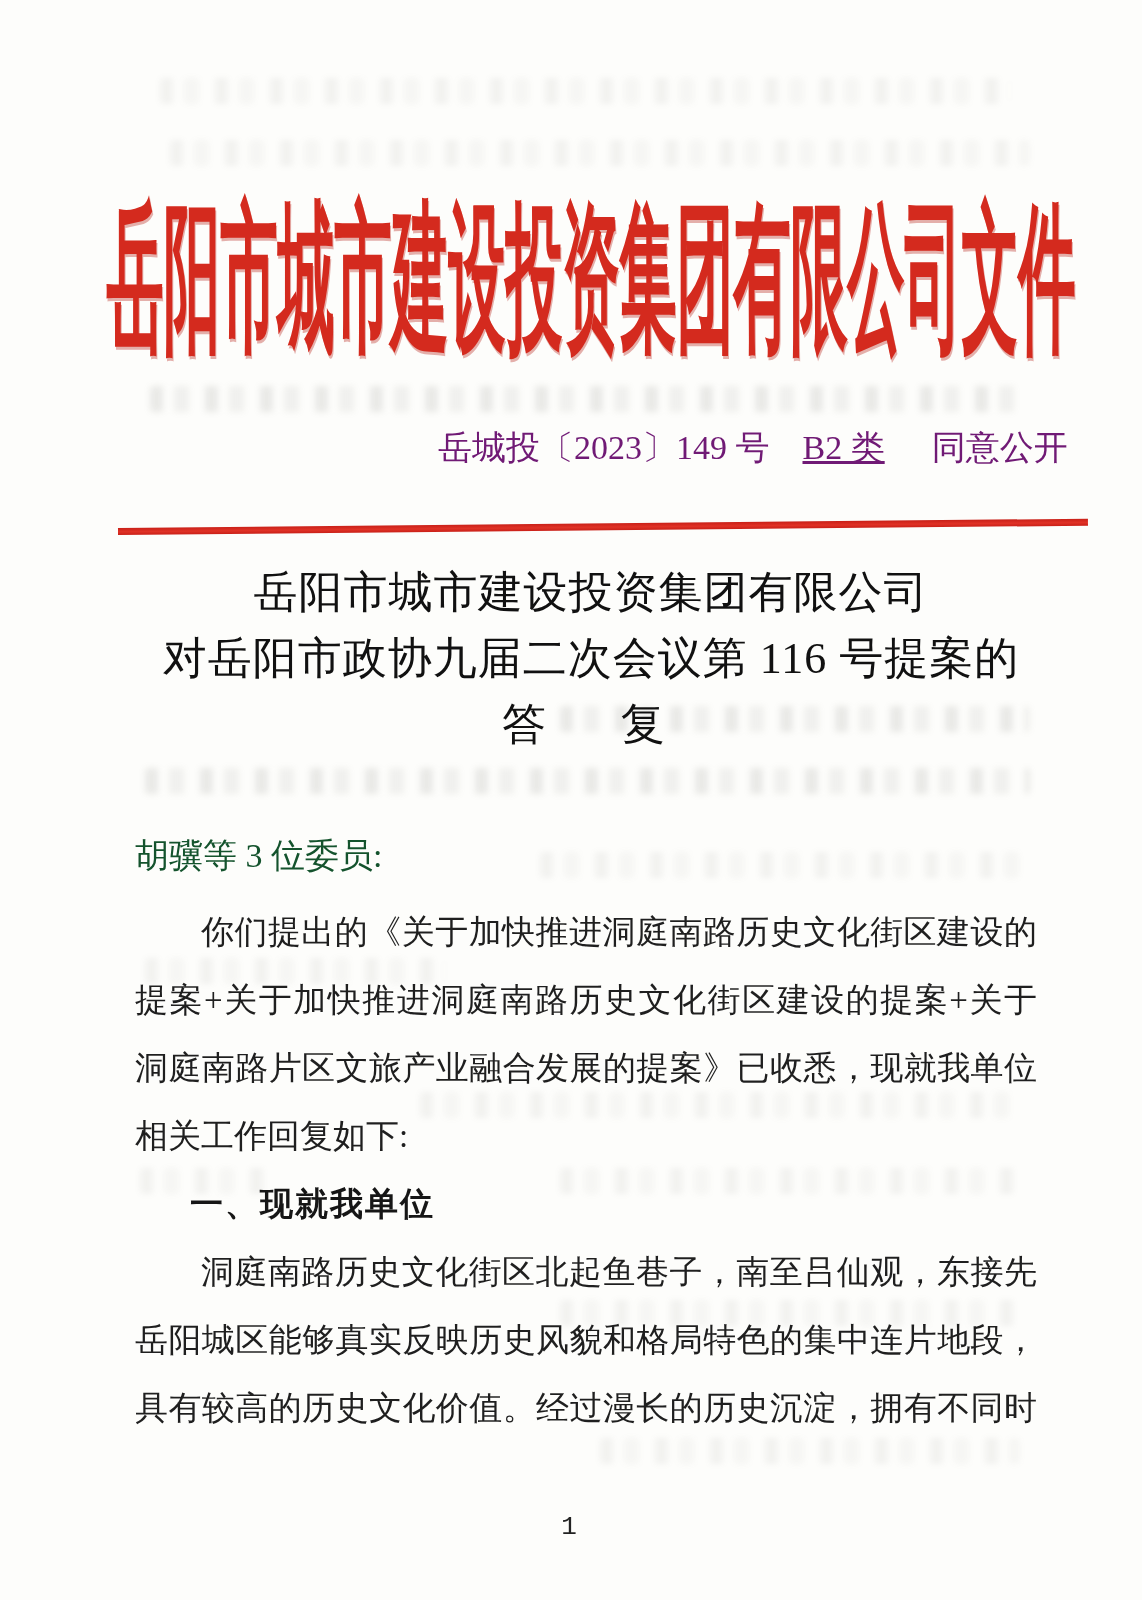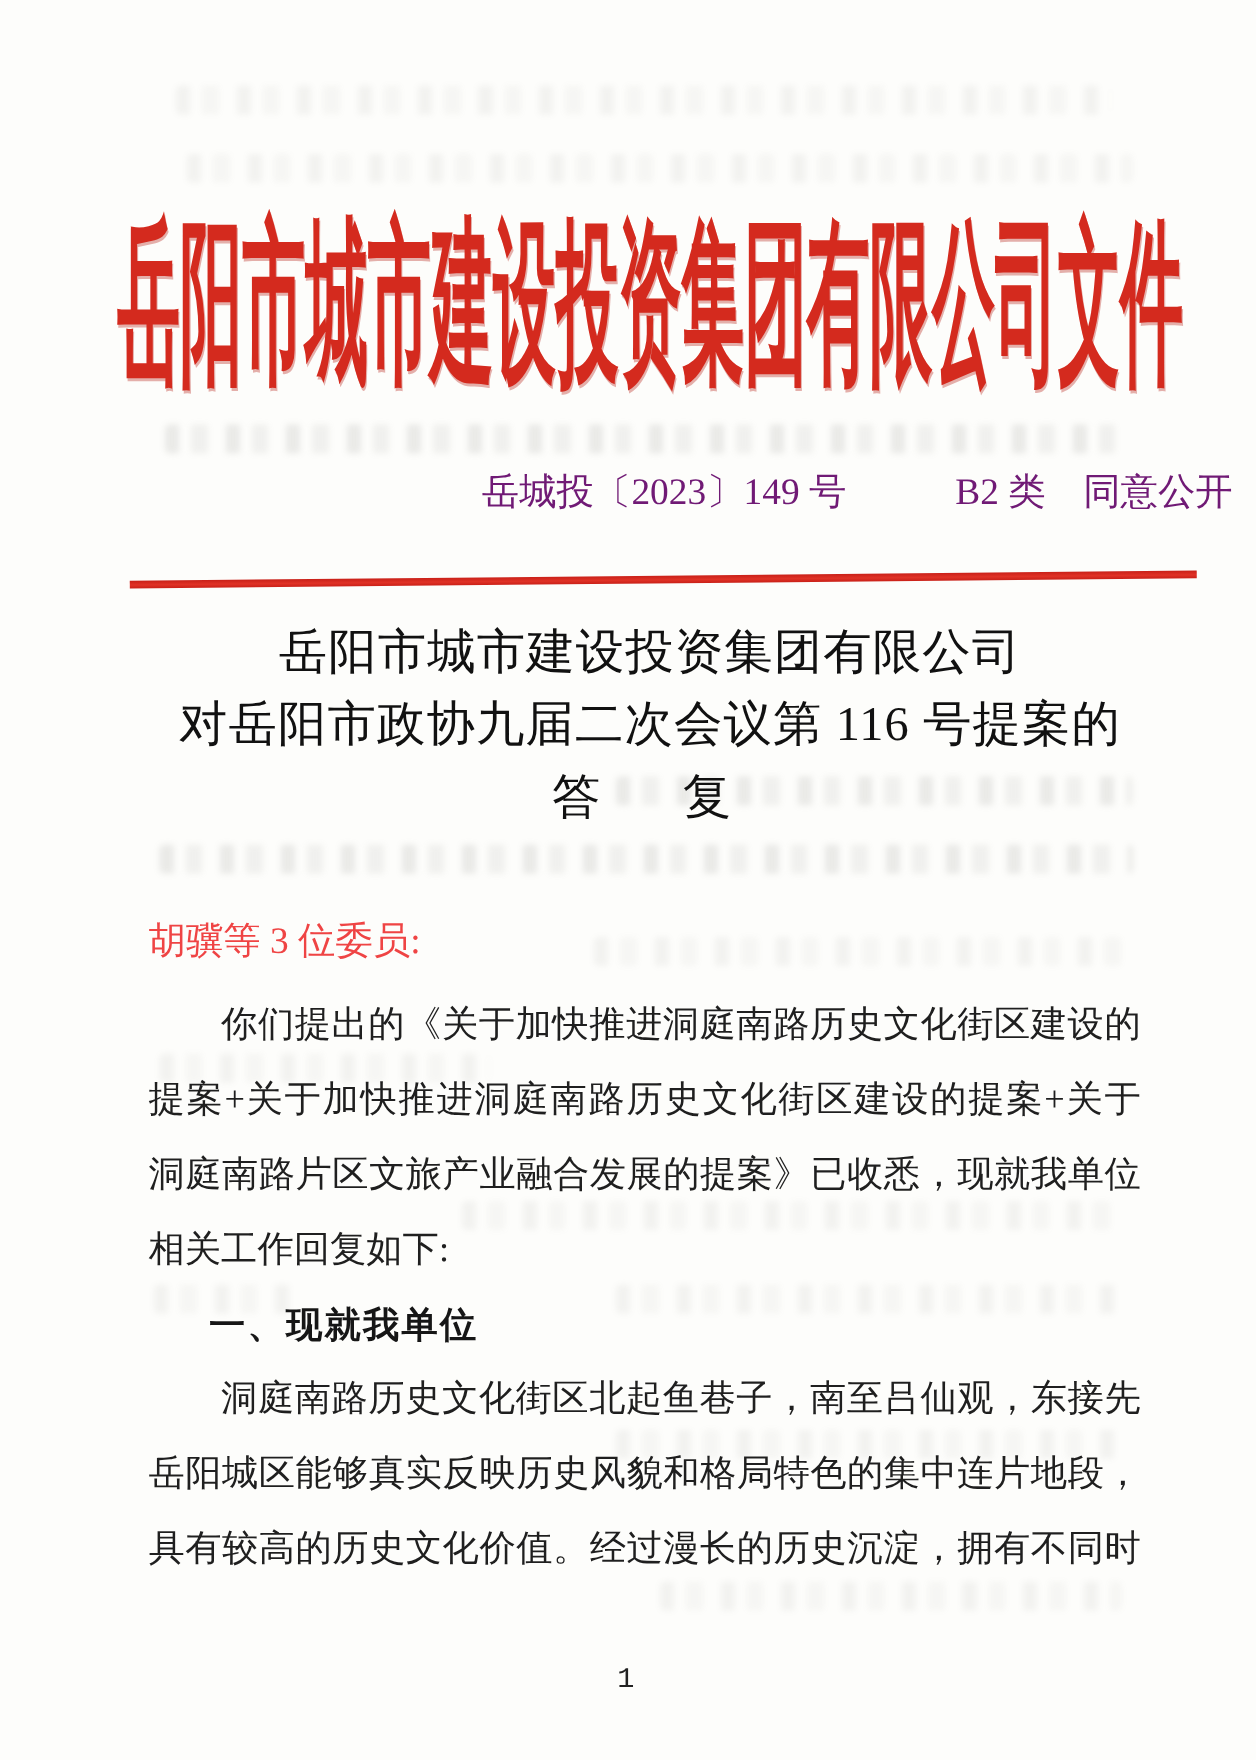--- a/index.html
+++ b/index.html
@@ -47,22 +47,22 @@
     position: absolute;
     top: 428px;
     left: 438px;
     display: flex;
     align-items: baseline;
     font-size: 34px;
     line-height: 40px;
     white-space: nowrap;
     color: #701a75;
   }
-  .docref-class { margin-left: 99px; }
-  .docref-open  { margin-left: 34px; }
+  .docref-class { margin-left: 33px; text-decoration: underline; }
+  .docref-open  { margin-left: 47px; }
 
   
   .red-rule {
     position: absolute;
     top: 528px;
     left: 118px;
     width: 970px;
     height: 7px;
     background: linear-gradient(180deg, #c92018, #e03226 55%, #c92018);
     transform: rotate(-0.55deg);
@@ -84,21 +84,21 @@
   }
   .doc-title .t3 { letter-spacing: 0.35em; }
 
   
   .salutation {
     position: absolute;
     top: 832px;
     left: 135px;
     font-size: 34px;
     line-height: 48px;
-    color: #ef4444;
+    color: #14532d;
     white-space: nowrap;
   }
   .body-block {
     position: absolute;
     top: 898px;
     left: 135px;
     width: 902px;
     font-size: 33px;
     color: #1f1f1f;
   }

